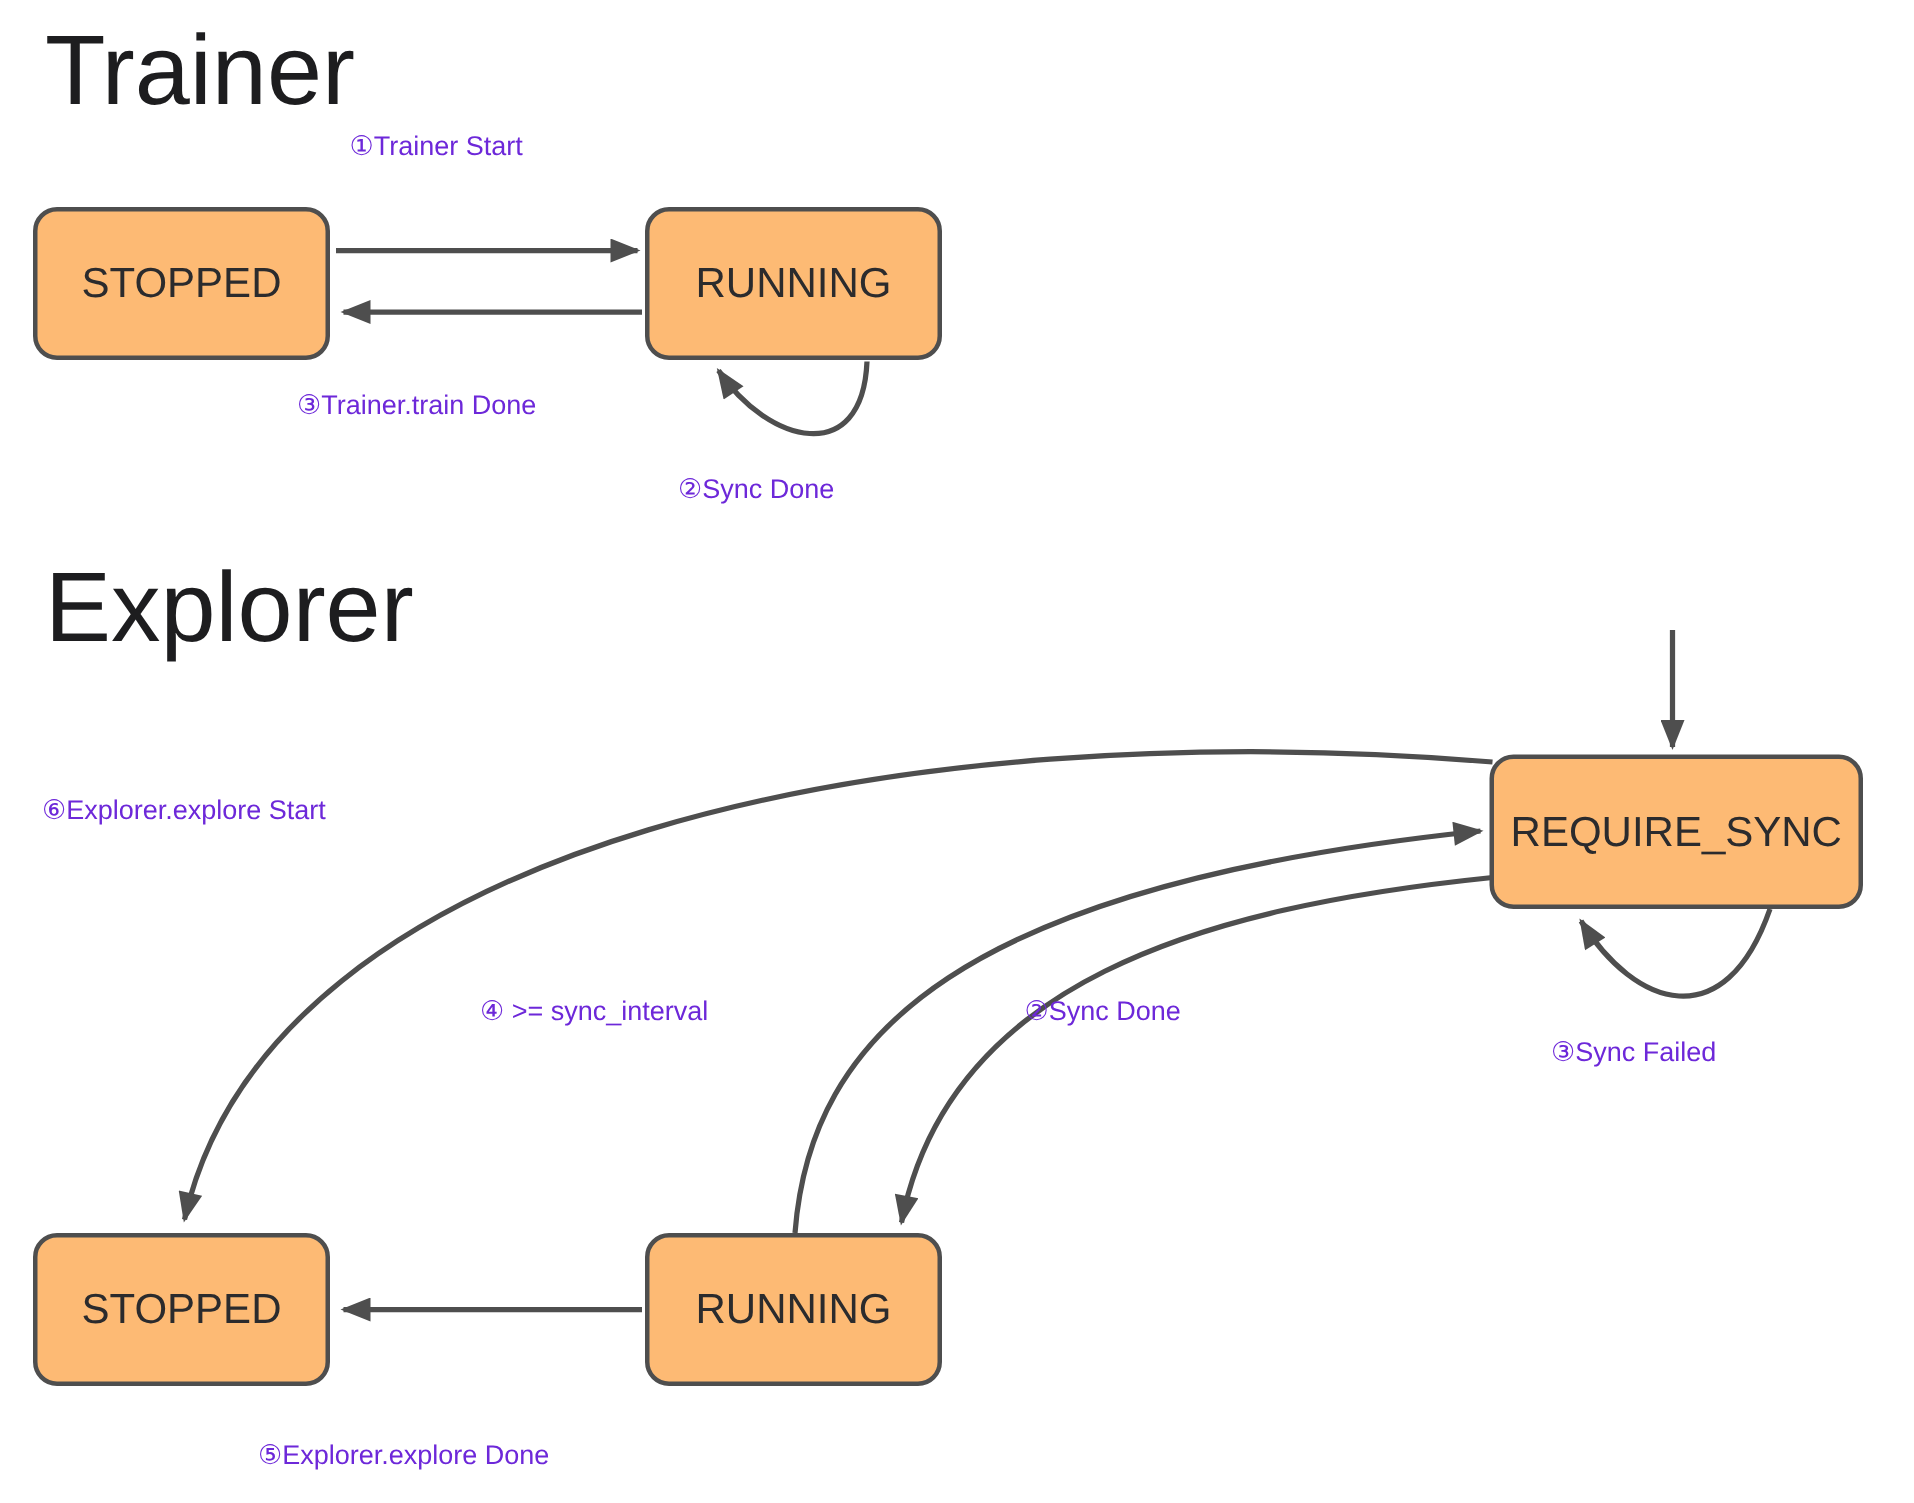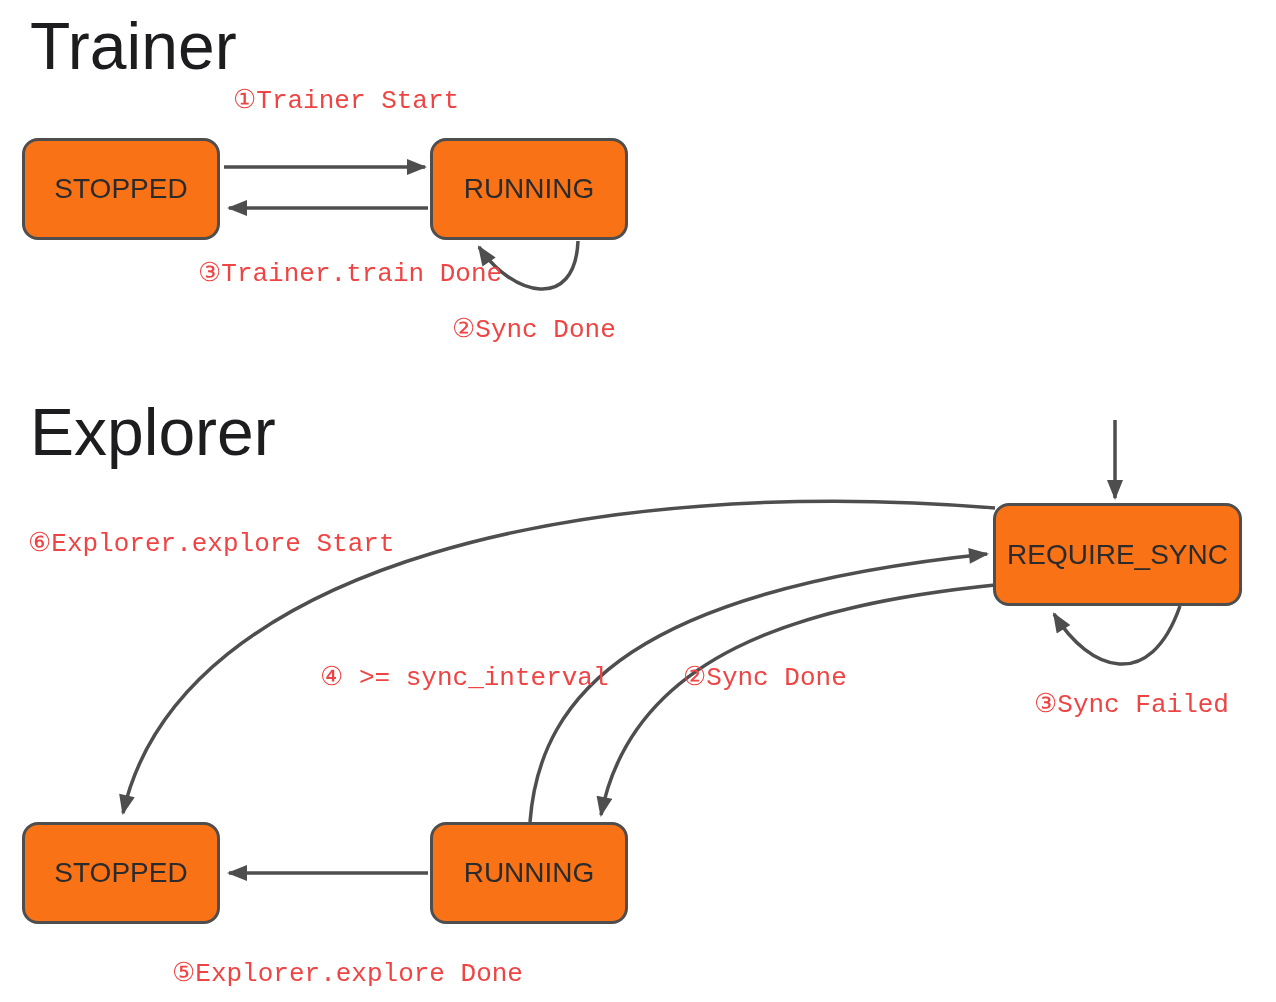--- a/index.html
+++ b/index.html
@@ -26,47 +26,46 @@
     font-weight: 500;
     line-height: 1;
     color: #1d1d1f;
     white-space: nowrap;
   }
   .state-box {
     position: absolute;
     box-sizing: border-box;
     border: 3.5px solid #4e4e4e;
     border-radius: 16px;
-    background: #f97316;
+    background: #fdba74;
     display: flex;
     align-items: center;
     justify-content: center;
     font-size: 28px;
     color: #2b2b2d;
     white-space: nowrap;
   }
   .edge-label {
     position: absolute;
-    font-size: 26px;
-    color: #ef4444;
+    font-size: 18px;
+    color: #6d28d9;
     line-height: 1.15;
     white-space: nowrap;
-    font-family: Liberation Mono, monospace;
   }
 
   
   #title-trainer   { left: 30px;  top: 13px; }
   #t-box-stopped   { left: 22px;  top: 138px; width: 198px; height: 102px; }
   #t-box-running   { left: 430px; top: 138px; width: 198px; height: 102px; }
   #t-label-start      { left: 233px; top: 87px; }
   #t-label-train-done { left: 198px; top: 260px; }
   #t-label-sync-done  { left: 452px; top: 316px; }
 
   
-  #title-explorer  { left: 30px;  top: 371px; margin-top: 28px; }
+  #title-explorer  { left: 30px;  top: 371px; }
   #e-box-require   { left: 993px; top: 503px; width: 249px; height: 103px; }
   #e-box-stopped   { left: 22px;  top: 822px; width: 198px; height: 102px; }
   #e-box-running   { left: 430px; top: 822px; width: 198px; height: 102px; }
   #e-label-start         { left: 1016px; top: 384px; }
   #e-label-explore-done6 { left: 28px;   top: 530px; }
   #e-label-sync-interval { left: 320px;  top: 664px; }
   #e-label-sync-done2    { left: 683px;  top: 664px; }
   #e-label-sync-failed   { left: 1034px; top: 691px; }
   #e-label-explore-done5 { left: 172px;  top: 944px; margin-top: 16px; }
 </style>

